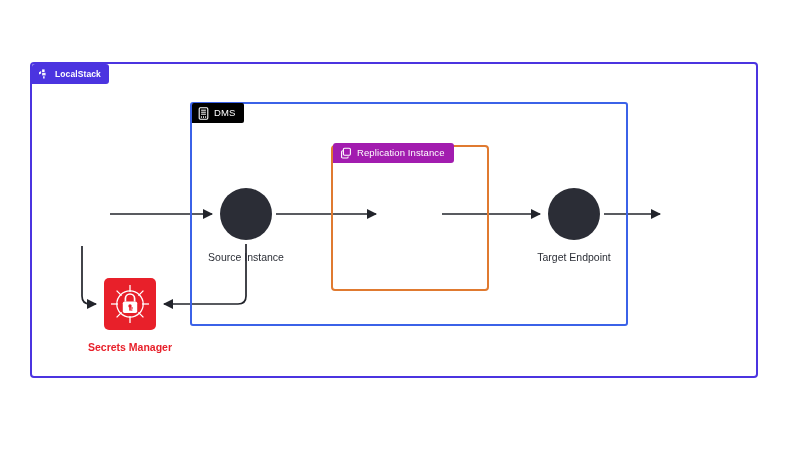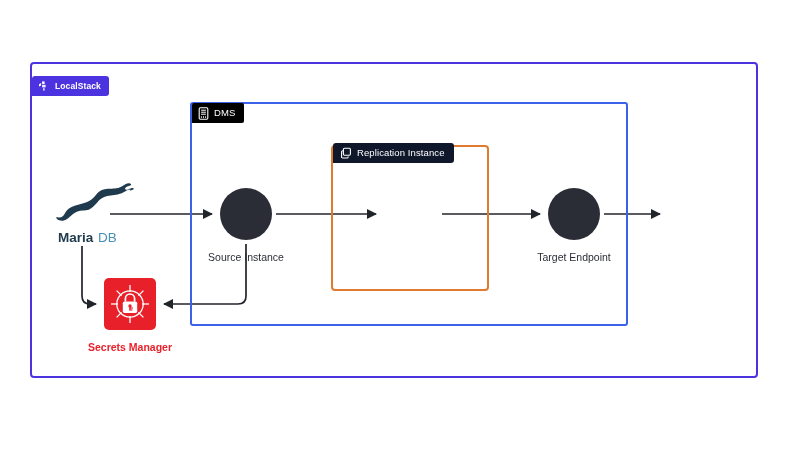--- a/index.html
+++ b/index.html
@@ -70,38 +70,37 @@
     justify-content: center;
     flex: 0 0 auto;
   }
 
   .badge-localstack {
     left: 32px; top: 64px;
     height: 20px;
     padding: 0 8px 0 6px;
     background: #4b34e0;
     border-radius: 3px 3px 3px 0;
-    margin-top: 12px;
   }
   .badge-localstack .badge-label { font-size: 8.5px; }
 
   .badge-dms {
     left: 192px; top: 103px;
     height: 20px;
     padding: 0 9px 0 6px;
     background: #000000;
     border-radius: 2px 2px 2px 0;
   }
   .badge-dms .badge-label { font-size: 9.5px; font-weight: 400; }
 
   .badge-repl {
     left: 333px; top: 143px;
     height: 20px;
     padding: 0 9px 0 7px;
-    background: #0f172a;
+    background: #a21caf;
     border-radius: 3px 3px 3px 0;
   }
   .badge-repl .badge-label { font-size: 9.5px; font-weight: 400; }
 
   
   .node {
     position: absolute;
     display: flex;
     flex-direction: column;
     align-items: center;
@@ -212,54 +211,20 @@
   <div class="badge badge-repl">
     <span class="badge-icon">
       <svg width="12" height="12" viewBox="0 0 12 12">
         <rect x="3.4" y="1.2" width="7.0" height="7.0" rx="1.1" fill="none" stroke="#ffffff" stroke-width="1.1"></rect>
         <path d="M8.1 9.9 A1.1 1.1 0 0 1 7.0 11.0 L2.7 11.0 A1.1 1.1 0 0 1 1.6 9.9 L1.6 4.8 A1.1 1.1 0 0 1 2.7 3.7" fill="none" stroke="#ffffff" stroke-width="1.1" stroke-linecap="round"></path>
       </svg>
     </span>
     <span class="badge-label">Replication Instance</span>
   </div>
 
-  <div class="node node-mariadb">
-    <span>
-      <svg width="84" height="42" viewBox="0 0 84 42">
-        <path d="M78.5 3.4 c-2.1 0.0 -3.6 0.9 -5.5 2.1 c-1.9 1.2 -4.1 2.2 -7.3 2.9
-                 c-3.4 0.7 -7.0 0.8 -10.4 1.5 c-2.2 0.5 -4.2 1.3 -5.9 2.5
-                 c-2.0 1.4 -3.5 3.2 -5.1 5.0 c-2.2 2.5 -4.4 4.9 -7.7 6.3
-                 c-0.4 0.2 -0.8 0.3 -1.2 0.4 c-1.1 0.3 -2.1 0.4 -3.1 0.4
-                 c-2.9 0.1 -5.3 0.3 -8.0 1.6 c-2.1 1.0 -3.9 2.4 -5.6 3.9
-                 c-1.9 1.7 -3.7 3.4 -6.2 4.2 c-1.4 0.5 -2.9 0.6 -4.3 0.4
-                 c-1.3 -0.2 -2.4 -0.8 -3.2 -1.7 c-0.3 -0.4 -0.6 -0.8 -0.7 -1.3
-                 c-0.1 -0.4 0.1 -0.7 0.5 -0.6 c0.6 0.1 1.1 0.4 1.7 0.5
-                 c1.6 0.3 3.0 -0.2 4.2 -1.2 c0.6 -0.5 1.1 -1.1 1.5 -1.8
-                 c0.6 -0.9 1.0 -1.9 1.6 -2.8 c1.0 -1.6 2.4 -2.8 4.0 -3.8
-                 c2.3 -1.4 4.9 -2.2 7.5 -2.9 c2.9 -0.8 5.8 -1.4 8.6 -2.4
-                 c2.3 -0.8 4.4 -1.9 6.2 -3.5 c1.5 -1.3 2.7 -2.8 4.0 -4.3
-                 c1.6 -1.9 3.4 -3.6 5.7 -4.7 c1.9 -0.9 3.9 -1.3 6.0 -1.4
-                 c2.2 -0.1 4.4 0.1 6.6 -0.1 c2.6 -0.2 5.1 -0.8 7.3 -2.1
-                 c1.4 -0.8 2.6 -1.9 4.1 -2.6 c1.1 -0.5 2.3 -0.8 3.5 -0.6
-                 c0.6 0.1 1.1 0.4 1.5 0.8 c0.4 0.4 0.4 0.9 -0.1 1.2
-                 c-0.6 0.4 -1.3 0.5 -2.0 0.7 c-1.0 0.3 -2.0 0.6 -2.8 1.3
-                 c-0.5 0.4 -0.8 0.9 -0.8 1.5 c0.0 0.5 0.3 0.8 0.8 0.9
-                 c0.7 0.1 1.4 -0.1 2.1 -0.3 c1.1 -0.4 2.1 -0.9 3.2 -1.2
-                 c0.6 -0.2 1.3 -0.3 1.9 -0.1 c0.4 0.1 0.6 0.4 0.5 0.8
-                 c-0.1 0.4 -0.4 0.7 -0.8 0.9 c-0.9 0.5 -1.9 0.7 -2.9 1.0 Z" fill="#1f3a4d"></path>
-        <circle cx="70.5" cy="8.6" r="0.95" fill="#ffffff"></circle>
-      </svg>
-    </span>
-    <span class="node-caption">
-      <svg width="72" height="15" viewBox="0 0 72 15">
-        <text x="0" y="12" font-family="Liberation Sans, sans-serif" font-size="13.5" font-weight="700" fill="#1f3a4d">Maria</text>
-        <text x="40" y="12" font-family="Liberation Sans, sans-serif" font-size="13.5" font-weight="400" fill="#4a8fb5">DB</text>
-      </svg>
-    </span>
-  </div>
 
   <div class="node node-source">
     <span class="dot"></span>
     <span class="node-caption">Source Instance</span>
   </div>
 
 
   <div class="node node-target">
     <span class="dot"></span>
     <span class="node-caption">Target Endpoint</span>

